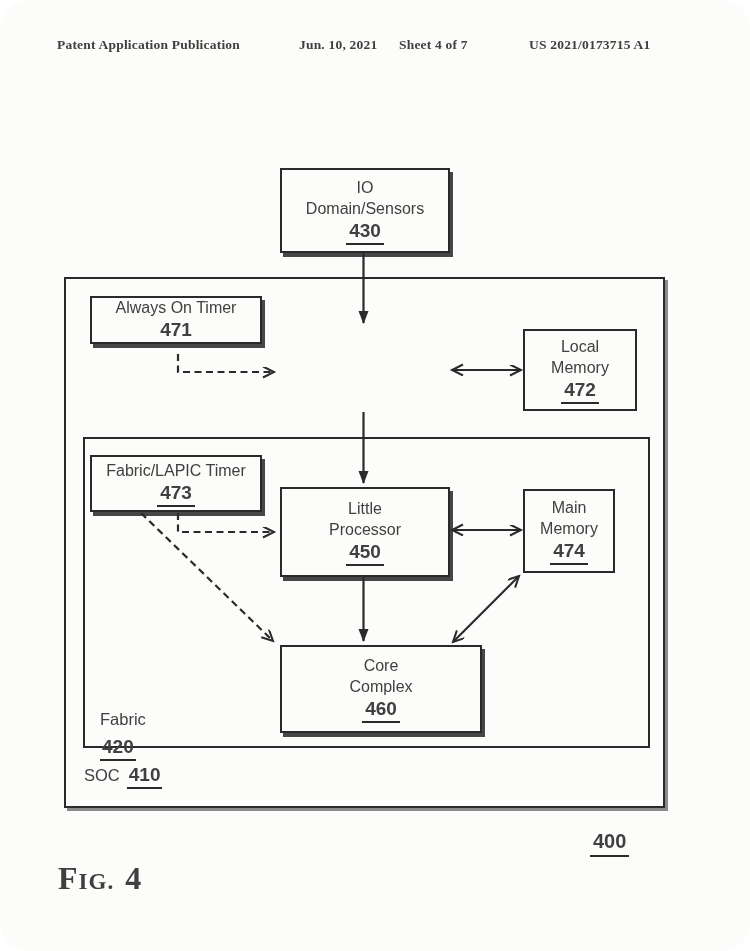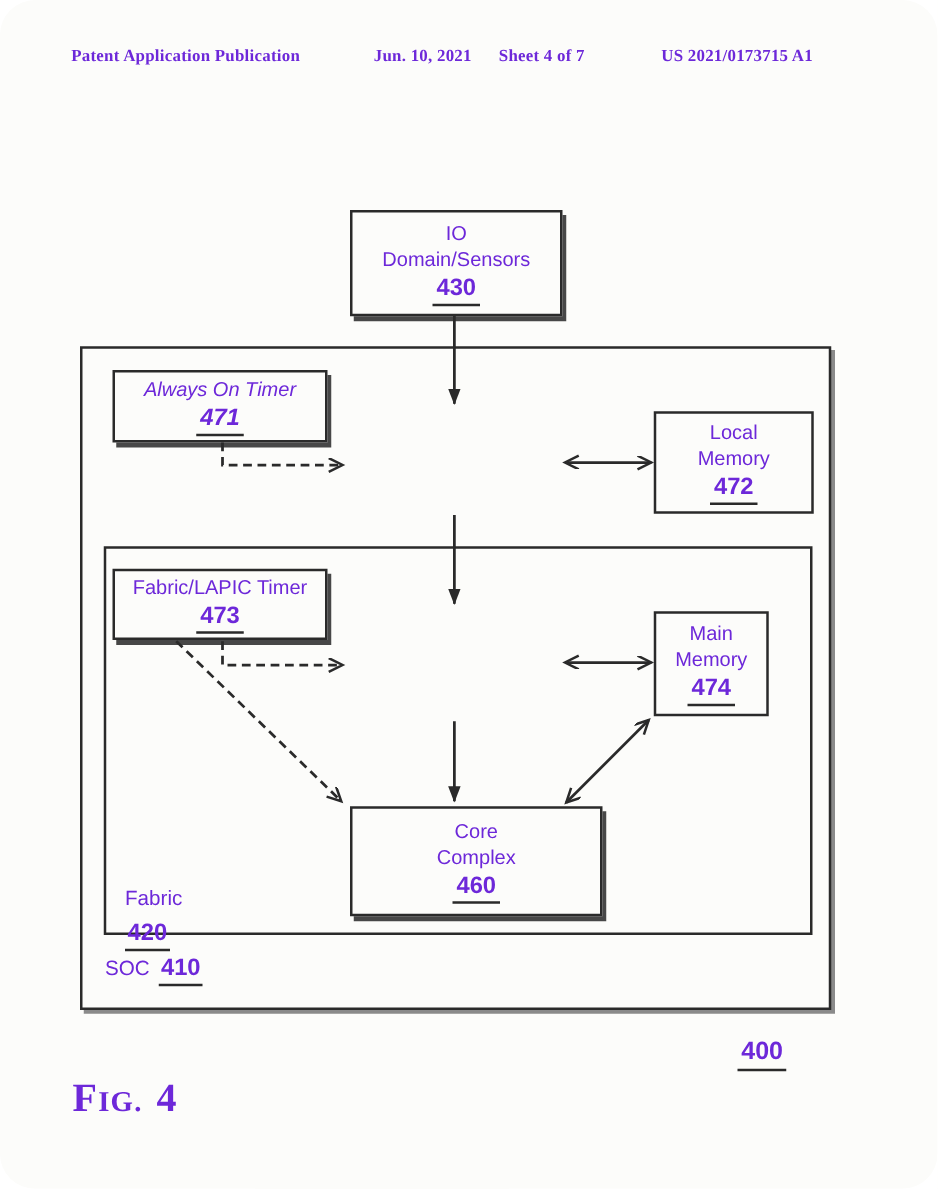--- a/index.html
+++ b/index.html
@@ -2,21 +2,21 @@
 <html><head>
 <meta charset="utf-8">
 <style>
   html, body { margin: 0; padding: 0; background: #ffffff; }
   .page {
     position: relative;
     width: 750px;
     height: 951px;
     background: #fcfcfa;
     font-family: "Liberation Sans", sans-serif;
-    color: #6d28d9;
+    color: #404040;
     overflow: hidden;
     border-radius: 28px;
   }
 
   
   .pat-header span {
     position: absolute;
     top: 37px;
     font-family: "Liberation Serif", serif;
     font-weight: bold;
@@ -128,37 +128,42 @@
 
   <div class="container-box soc" style="left:64px; top:277px; width:601px; height:531px;"></div>
   <div class="container-box" style="left:83px; top:437px; width:567px; height:311px;"></div>
 
   <div class="box shadowed" style="left:280px; top:168px; width:170px; height:85px;">
     <div class="bl">IO</div>
     <div class="bl">Domain/Sensors</div>
     <div class="ref">430</div>
   </div>
 
-  <div class="box shadowed" style="left:90px; top:296px; width:172px; height:58px;font-style:italic;">
+  <div class="box shadowed" style="left:90px; top:296px; width:172px; height:48px;">
     <div class="bl">Always On Timer</div>
     <div class="ref">471</div>
   </div>
 
 
-  <div class="box" style="left:523px; top:329px; width:128px; height:82px;">
+  <div class="box" style="left:523px; top:329px; width:114px; height:82px;">
     <div class="bl">Local</div>
     <div class="bl">Memory</div>
     <div class="ref">472</div>
   </div>
 
   <div class="box shadowed" style="left:90px; top:455px; width:172px; height:57px;">
     <div class="bl">Fabric/LAPIC Timer</div>
     <div class="ref">473</div>
   </div>
 
+  <div class="box shadowed" style="left:280px; top:487px; width:170px; height:90px;">
+    <div class="bl">Little</div>
+    <div class="bl">Processor</div>
+    <div class="ref">450</div>
+  </div>
 
   <div class="box" style="left:523px; top:489px; width:92px; height:84px;">
     <div class="bl">Main</div>
     <div class="bl">Memory</div>
     <div class="ref">474</div>
   </div>
 
   <div class="box shadowed" style="left:280px; top:645px; width:202px; height:88px;">
     <div class="bl">Core</div>
     <div class="bl">Complex</div>

